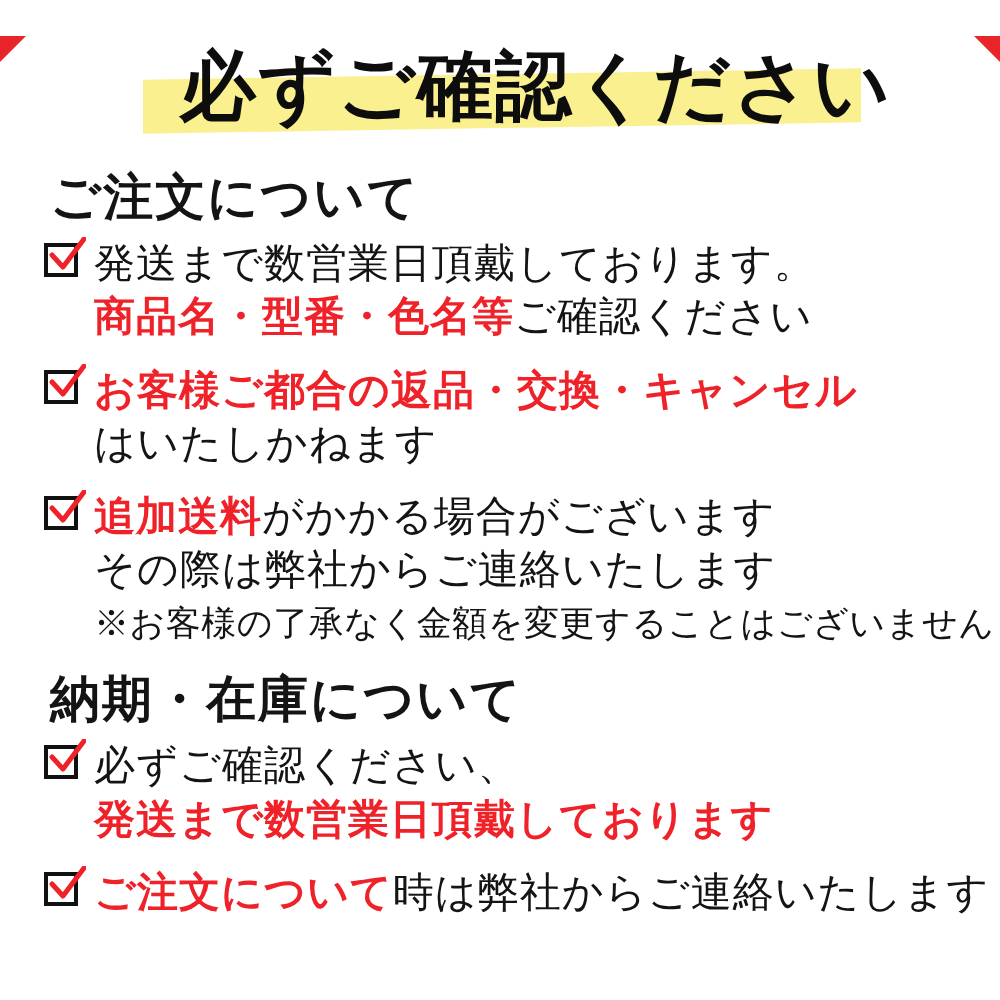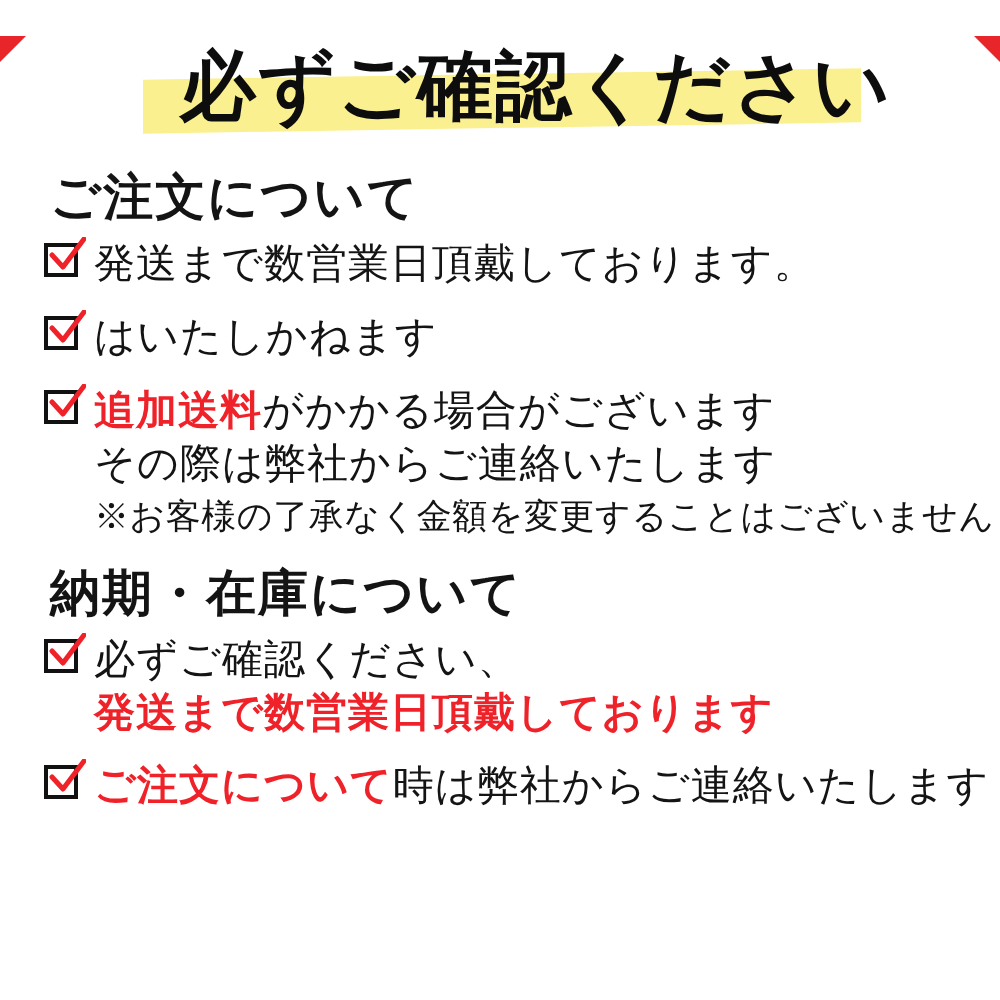--- a/index.html
+++ b/index.html
@@ -155,30 +155,32 @@
         <div class="section-heading">ご注文について</div>
         <div class="item">
           <span class="check">
             <span class="box"></span>
             <svg class="tick" viewBox="0 0 38 38">
               <path d="M4 18 L15 30 L36 2" fill="none" stroke="#ef2229" stroke-width="5" stroke-linecap="round" stroke-linejoin="round"></path>
             </svg>
           </span>
           <div class="item-lines">
             <div class="line"><span>発送まで数営業日頂戴しております。</span></div>
-          </div>
-        </div>
-        <div class="item">
-          <span class="check">
-            <span class="box"></span>
-            <svg class="tick" viewBox="0 0 38 38">
-              <path d="M4 18 L15 30 L36 2" fill="none" stroke="#ef2229" stroke-width="5" stroke-linecap="round" stroke-linejoin="round"></path>
-            </svg>
-          </span>
-          <div class="item-lines">
+            <div class="line"><span class="red">商品名・型番・色名等</span><span>ご確認ください</span></div>
+          </div>
+        </div>
+        <div class="item">
+          <span class="check">
+            <span class="box"></span>
+            <svg class="tick" viewBox="0 0 38 38">
+              <path d="M4 18 L15 30 L36 2" fill="none" stroke="#ef2229" stroke-width="5" stroke-linecap="round" stroke-linejoin="round"></path>
+            </svg>
+          </span>
+          <div class="item-lines">
+            <div class="line"><span class="red">お客様ご都合の返品・交換・キャンセル</span></div>
             <div class="line"><span>はいたしかねます</span></div>
           </div>
         </div>
         <div class="item">
           <span class="check">
             <span class="box"></span>
             <svg class="tick" viewBox="0 0 38 38">
               <path d="M4 18 L15 30 L36 2" fill="none" stroke="#ef2229" stroke-width="5" stroke-linecap="round" stroke-linejoin="round"></path>
             </svg>
           </span>

